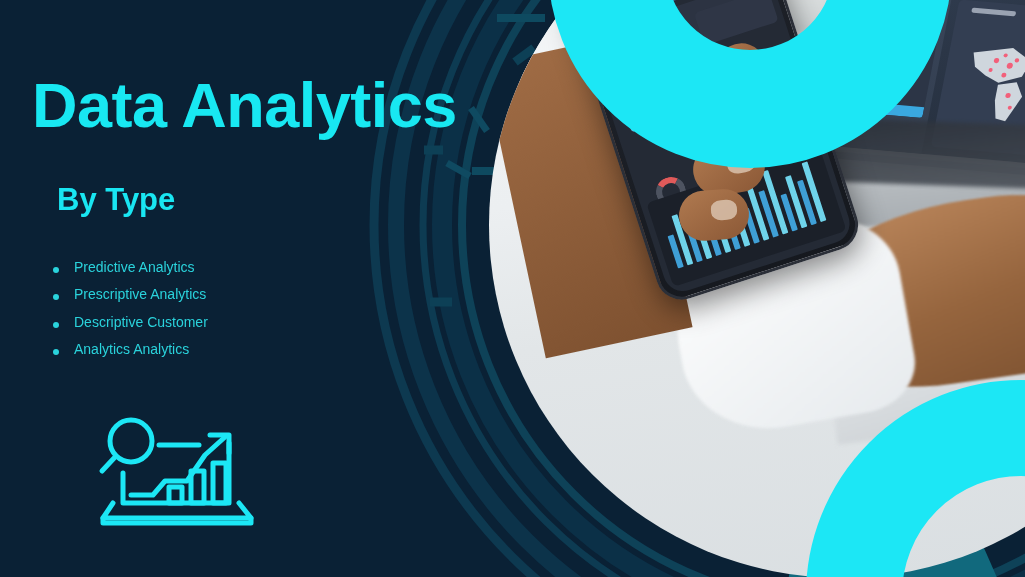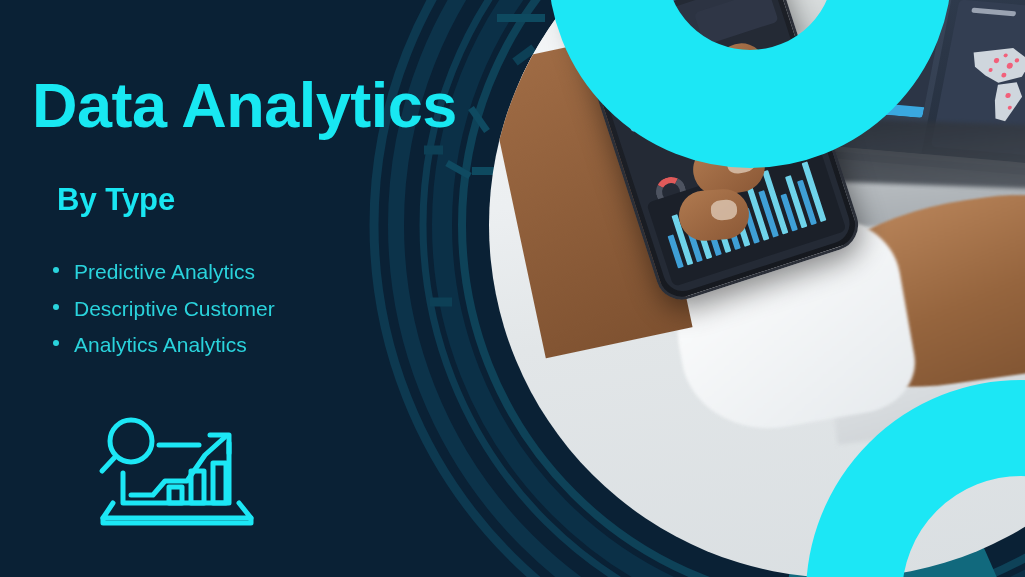--- a/index.html
+++ b/index.html
@@ -175,21 +175,21 @@
     font-size:63px; font-weight:700; letter-spacing:-.5px;
     color:#18e8f2; line-height:1;
   }
   .subtitle{
     position:absolute; left:50px; top:182px;
     font-size:31px; font-weight:700; color:#19e6f2;margin-left:7px;
   }
   .bullets{ position:absolute; left:48px; top:258px; list-style:none; }
   .bullets li{
     position:relative;
-    font-size:21px; color:#2ad3dc;
+    font-size:14px; color:#2ad3dc;
     padding-left:26px; margin-bottom:9px; line-height:1.32;
   }
   .bullets li::before{
     content:""; position:absolute; left:5px; top:9px;
     width:6px; height:6px; border-radius:50%; background:#2ad3dc;
   }
   .logo{ position:absolute; left:95px; top:415px; }
 </style>
 </head>
 <body>
@@ -395,20 +395,21 @@
   </div>
 
   <div class="cyan-wedge"></div>
   <div class="cyan-br"></div>
 
   <div class="title">Data Analytics</div>
   <div class="subtitle">By Type</div>
 
   <ul class="bullets">
     <li>Predictive Analytics</li>
+    <li>Prescriptive Analytics</li>
     <li>Descriptive Customer</li>
     <li>Analytics Analytics</li>
   </ul>
 
   <svg class="logo" width="166" height="116" viewBox="0 0 166 116" fill="none" stroke="#1ce7f5" stroke-width="5" stroke-linecap="round" stroke-linejoin="round">
 
     <circle cx="36" cy="26" r="21"></circle>
     <line x1="21" y1="41" x2="7" y2="56"></line>
 
     <path d="M28 58 L28 88 L134 88 L134 28"></path>

